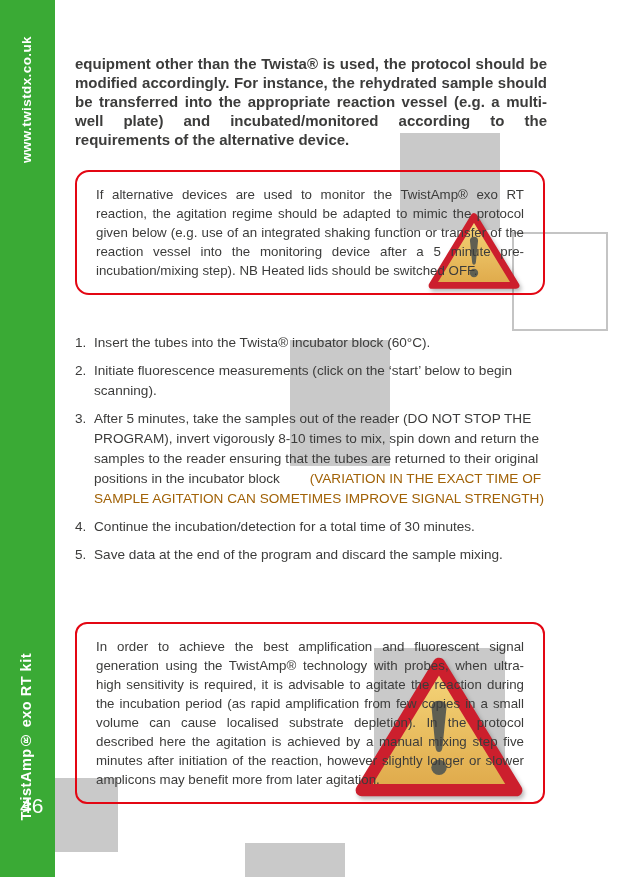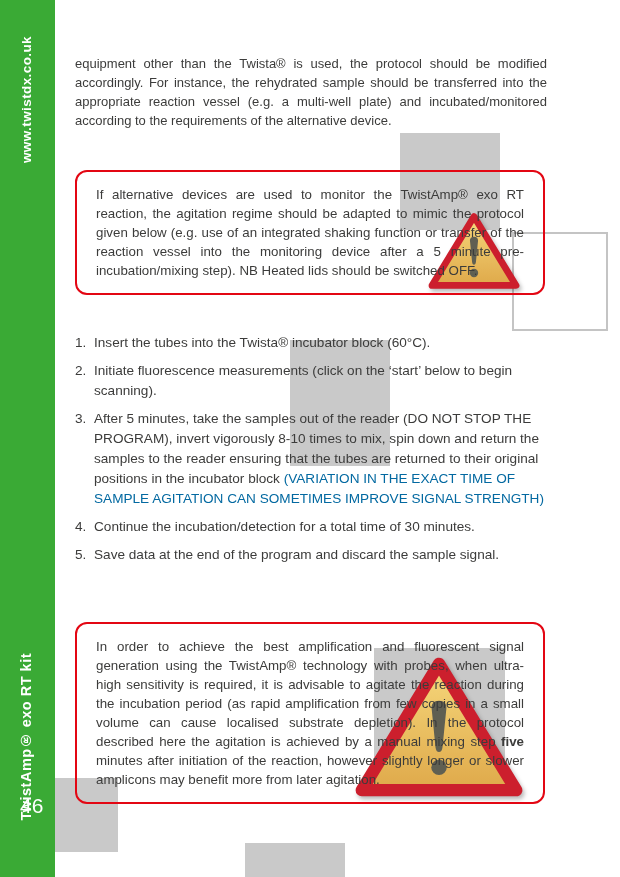--- a/index.html
+++ b/index.html
@@ -53,49 +53,50 @@
   
   .tri { position: absolute; z-index: 1; filter: drop-shadow(2px 3px 2px rgba(0,0,0,0.28)); }
   .tri-small { left: 426px; top: 208px; width: 96px;  height: 86px; }
   .tri-large { left: 346px; top: 648px; width: 186px; height: 158px; }
   .tri svg { display: block; width: 100%; height: 100%; }
 
   
   .intro {
     position: absolute;
     left: 75px; top: 54px; width: 472px;
-    font-size: 13px; line-height: 19px;
+    font-size: 15px; line-height: 19px;
     text-align: justify;
     z-index: 2;
+    font-weight: bold;
   }
   .note-box {
     position: absolute;
     left: 75px; width: 470px;
     border: 2.2px solid #e30613;
     border-radius: 12px;
     padding: 13px 19px;
     font-size: 13.3px; line-height: 19px;
     text-align: justify;
     background: transparent;
     z-index: 2;
   }
-  .note1 { top: 170px; }
+  .note1 { top: 170px; border-radius: 14px; }
   .note2 { top: 622px; }
 
   .inst-list {
     position: absolute;
     left: 75px; top: 333px; width: 478px;
     font-size: 13.6px; line-height: 20px;
     z-index: 2;
   }
   .list-item { display: flex; margin-bottom: 8px; }
   .num { width: 19px; flex: none; }
   .item-text { flex: 1; }
-  .red-caps { color: #0369a1; }
-  .bold-word { font-weight: 700; }
+  .red-caps { color: #a16207; margin-left: 26px; }
+  .bold-word { font-weight: 400; }
 </style>
 </head>
 <body>
 
 <div class="page">
 
   <div class="g-rect rect-a"></div>
   <div class="g-rect outlined rect-b"></div>
   <div class="g-rect rect-c"></div>
   <div class="g-rect rect-d"></div>
@@ -153,21 +154,21 @@
     <div class="list-item">
       <span class="num">3.</span>
       <span class="item-text"><span>After 5 minutes, take the samples out of the reader (DO NOT STOP THE PROGRAM), invert vigorously 8-10 times to mix, spin down and return the samples to the reader ensuring that the tubes are returned to their original positions in the incubator block </span><span class="red-caps">(VARIATION IN THE EXACT TIME OF SAMPLE AGITATION CAN SOMETIMES IMPROVE SIGNAL STRENGTH)</span></span>
     </div>
     <div class="list-item">
       <span class="num">4.</span>
       <span class="item-text">Continue the incubation/detection for a total time of 30 minutes.</span>
     </div>
     <div class="list-item">
       <span class="num">5.</span>
-      <span class="item-text">Save data at the end of the program and discard the sample signal.</span>
+      <span class="item-text">Save data at the end of the program and discard the sample mixing.</span>
     </div>
   </div>
 
   <div class="note-box note2">
     <span>In order to achieve the best amplification and fluorescent signal generation using the TwistAmp® technology with probes, when ultra-high sensitivity is required, it is advisable to agitate the reaction during the incubation period (as rapid amplification from few copies in a small volume can cause localised substrate depletion). In the protocol described here the agitation is achieved by a manual mixing step </span><span class="bold-word">five</span><span> minutes after initiation of the reaction, however slightly longer or slower amplicons may benefit more from later agitation.</span>
   </div>
 
 </div>
 
 </body></html>

